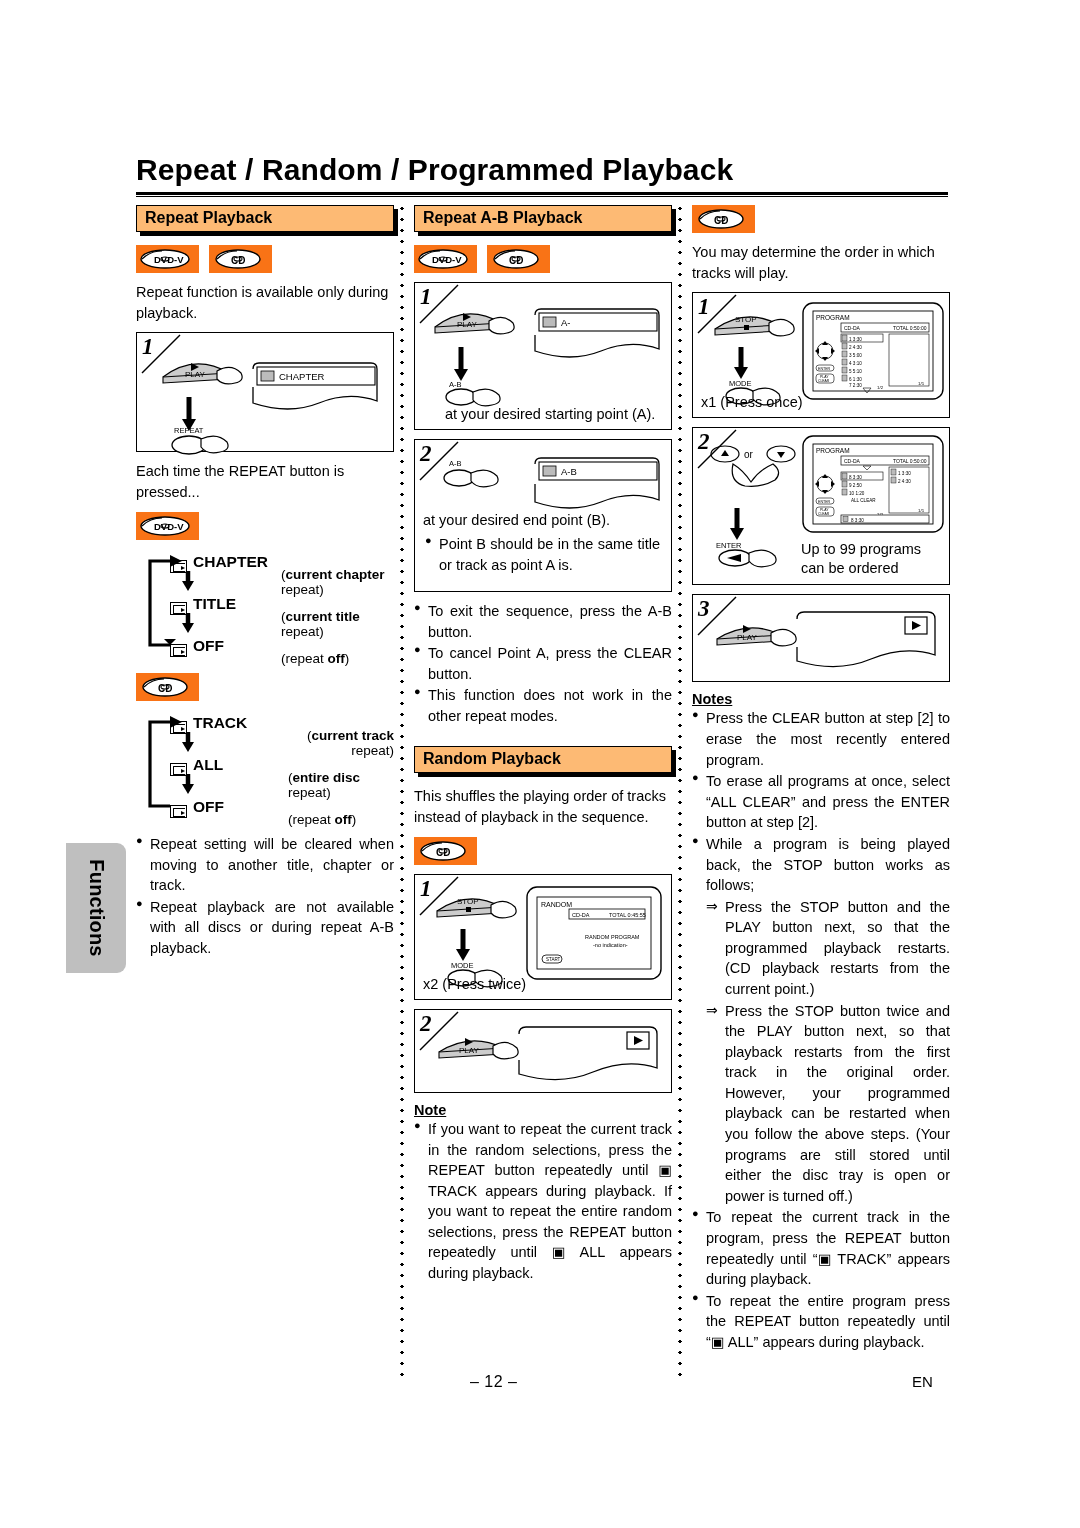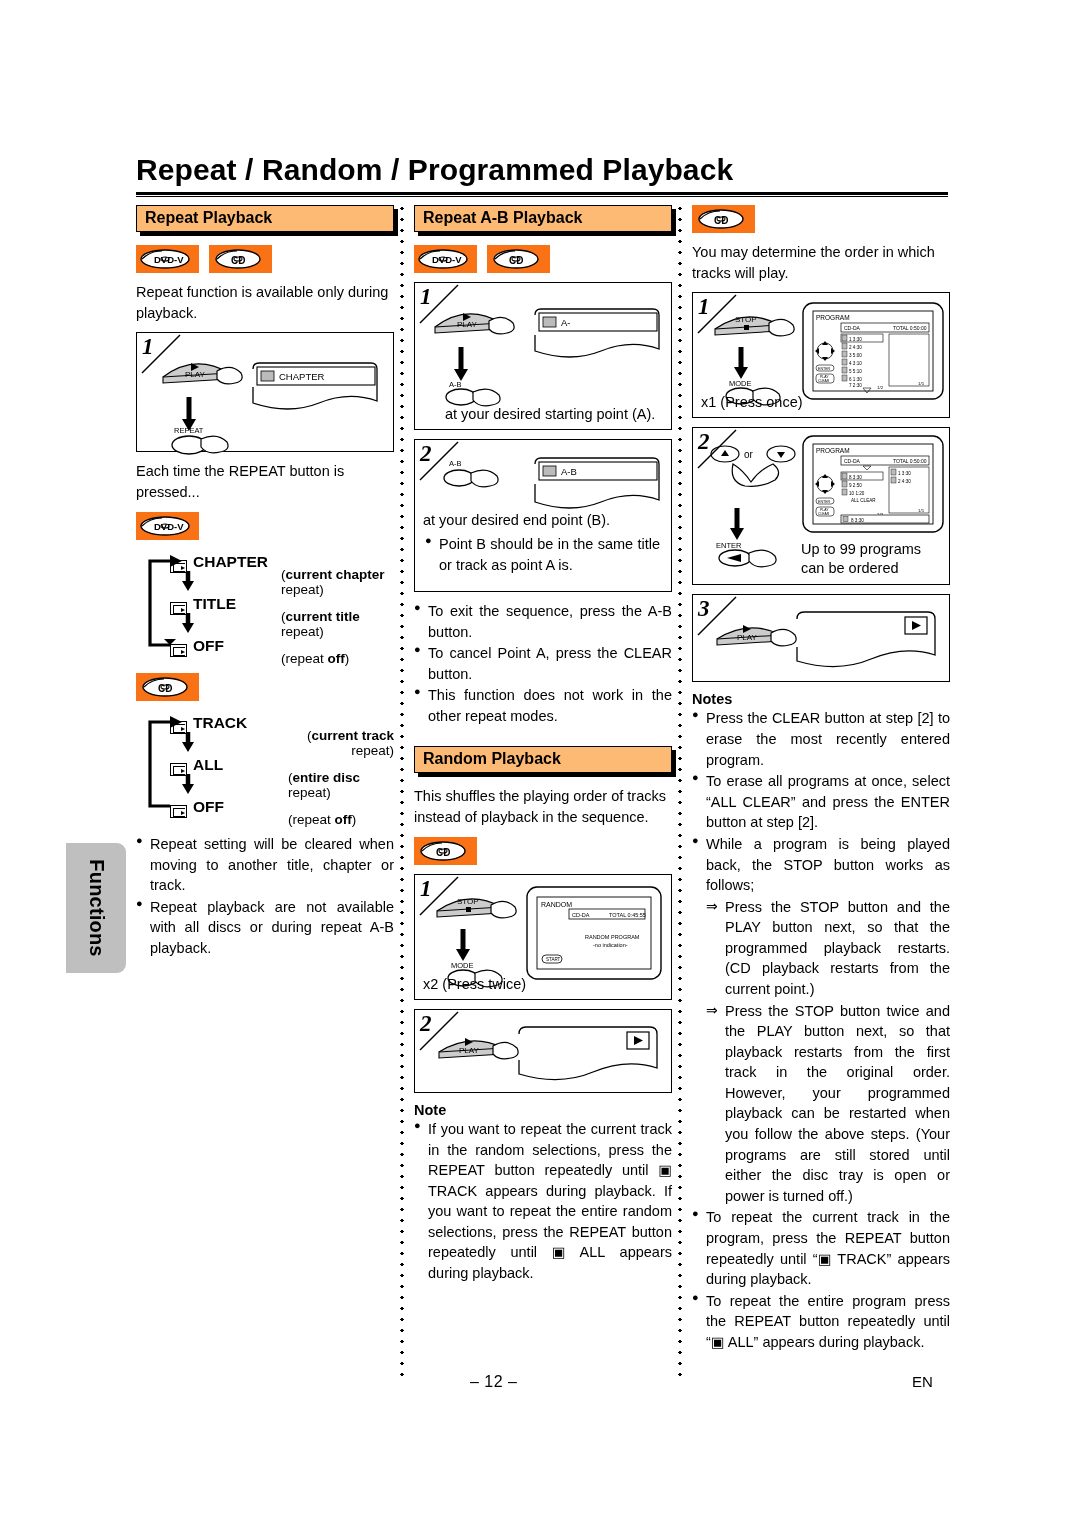--- a/index.html
+++ b/index.html
@@ -87,21 +87,21 @@
   ul.bul > li {
     position:relative; padding-left:14px; margin-bottom:1px;
     text-align:justify; font-size:14.5px; line-height:1.42;
   }
   ul.bul > li::before {
     content:"\25CF"; position:absolute; left:0; top:-1px; font-size:11px;
   }
   ul.arr > li { padding-left:19px; }
   ul.arr > li::before { content:"\21D2"; font-size:14px; left:0; top:0; }
 
-  .notes-title { font-size:14.5px; font-weight:bold; margin:0 0 1px 0; }
+  .notes-title { font-size:14.5px; font-weight:bold; margin:0 0 1px 0;text-decoration:underline; }
 
   
   .stepbox {
     position:relative; border:1.5px solid #000; background:#fff;
     margin-bottom:9px;
   }
   .stepnum {
     position:absolute; left:5px; top:1px;
     font-size:23px; font-weight:bold; font-style:italic;
     font-family:"Liberation Serif", serif;

